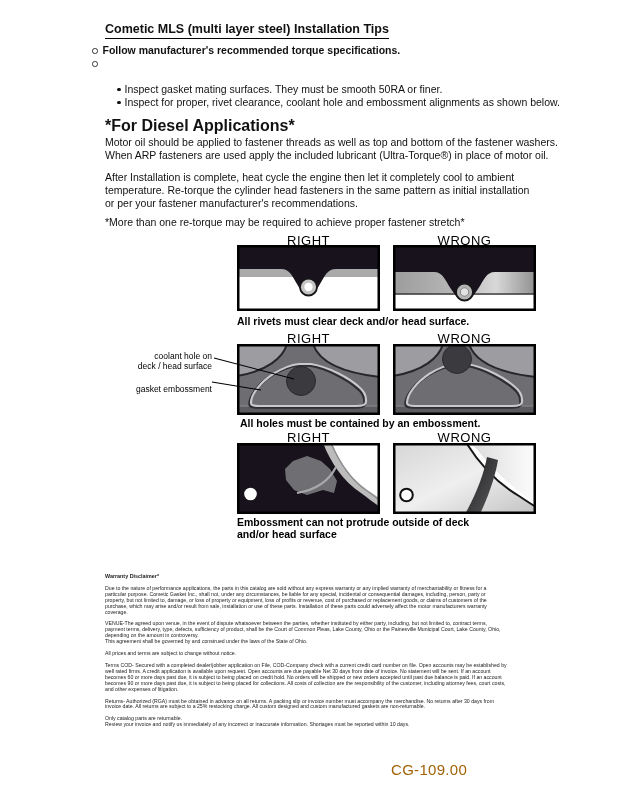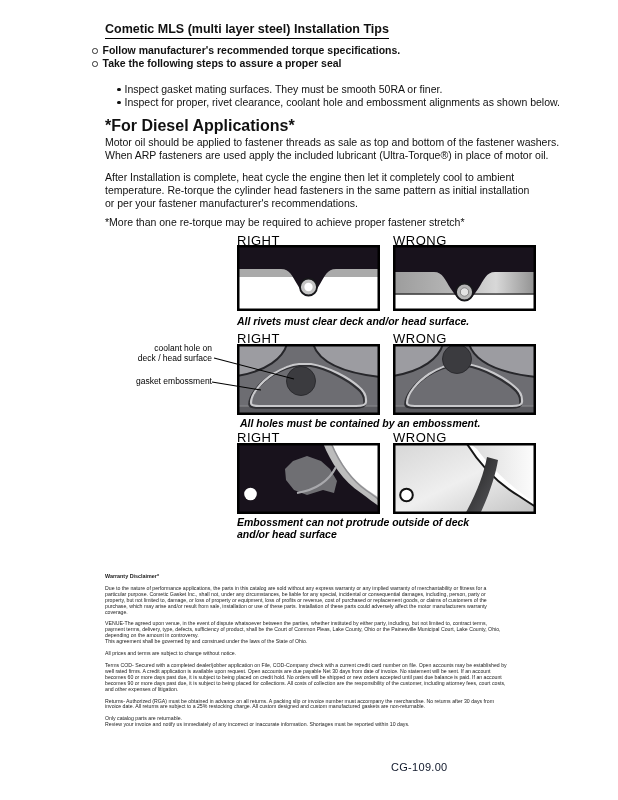--- a/index.html
+++ b/index.html
@@ -18,67 +18,66 @@
   .subbullets{top:83px;left:117px;font-size:10.5px;line-height:13px;}
   .b-dot{display:inline-block;width:3.5px;height:3.5px;background:#111;border-radius:50%;
          margin:4.5px 4px 0 0;flex:0 0 auto;}
   
   .diesel-head{top:117px;left:105px;font-size:16px;font-weight:bold;}
   .para{left:105px;width:455px;font-size:10.5px;line-height:12.8px;}
   .p1{top:136px;} .p2{top:171px;} .pnote{top:216px;}
   
   .dg-row{left:0;width:618px;}
   .row1{top:233px;height:100px;} .row2{top:331px;height:100px;} .row3{top:430px;height:112px;}
-  .dg-label{position:absolute;top:0;width:143px;font-size:13px;
+  .dg-label{position:absolute;top:0;width:143px;text-align:center;font-size:13px;
             letter-spacing:0.5px;color:#000;}
   .lab-left{left:237px;} .lab-right{left:393px;}
   .dg-img{position:absolute;} 
   .img-left{left:237px;} .img-right{left:393px;}
   .r1 .dg-img{top:12px;} .r23 .dg-img{top:13px;}
-  .dg-caption{position:absolute;font-size:10.5px;font-weight:bold;line-height:12px;color:#000;font-style:italic;}
+  .dg-caption{position:absolute;font-size:10.5px;font-weight:bold;line-height:12px;color:#000;}
   .cap1{top:82px;left:237px;} .cap2{top:86px;left:240px;} .cap3{top:86px;left:237px;width:260px;}
-  .anno{position:absolute;text-align:right;font-size:8.5px;line-height:9.5px;color:#000;}
+  .anno{position:absolute;text-align:right;font-size:8.5px;line-height:9.5px;color:#000;margin-top:8px;}
   .anno1{top:13px;left:40px;width:172px;} .anno2{top:46px;left:40px;width:172px;}
   .leader-svg{position:absolute;top:0;left:0;pointer-events:none;}
   
   .disclaimer{top:574px;left:105px;width:402px;font-size:5.2px;line-height:5.9px;color:#1c1c1c;}
   .disclaimer .dhead{font-weight:bold;font-size:5.4px;margin:0 0 6px 0;}
   .disclaimer p{margin:0 0 6px 0;}
-  .page-code{top:761px;left:391px;font-size:11px;color:#0f172a;letter-spacing:0.3px;}
+  .page-code{top:761px;left:391px;font-size:15px;color:#a16207;letter-spacing:0.3px;}
 </style>
 </head>
 <body>
 
 <div id="page">
 
   <div class="abs doc-title">Cometic MLS (multi layer steel) Installation Tips</div>
 
   <div class="abs bullets">
     <div class="bullet-row">
       <span class="b-circ"></span>
       <span>Follow manufacturer's recommended torque specifications.</span>
     </div>
     <div class="bullet-row">
       <span class="b-circ"></span>
-      <span>Take the following steps to assure a proper seal</span>
     </div>
   </div>
   <div class="abs subbullets">
     <div class="bullet-row">
       <span class="b-dot"></span>
       <span>Inspect gasket mating surfaces. They must be smooth 50RA or finer.</span>
     </div>
     <div class="bullet-row">
       <span class="b-dot"></span>
       <span>Inspect for proper, rivet clearance, coolant hole and embossment alignments as shown below.</span>
     </div>
   </div>
 
   <div class="abs diesel-head">*For Diesel Applications*</div>
-  <div class="abs para p1 pre">Motor oil should be applied to fastener threads as sale as top and bottom of the fastener washers.
+  <div class="abs para p1 pre">Motor oil should be applied to fastener threads as well as top and bottom of the fastener washers.
 When ARP fasteners are used apply the included lubricant (Ultra-Torque®) in place of motor oil.</div>
   <div class="abs para p2 pre">After Installation is complete, heat cycle the engine then let it completely cool to ambient
 temperature. Re-torque the cylinder head fasteners in the same pattern as initial installation
 or per your fastener manufacturer's recommendations.</div>
   <div class="abs para pnote">*More than one re-torque may be required to achieve proper fastener stretch*</div>
 
   <div class="abs dg-row row1 r1">
     <div class="dg-label lab-left">RIGHT</div>
     <div class="dg-label lab-right">WRONG</div>
 

